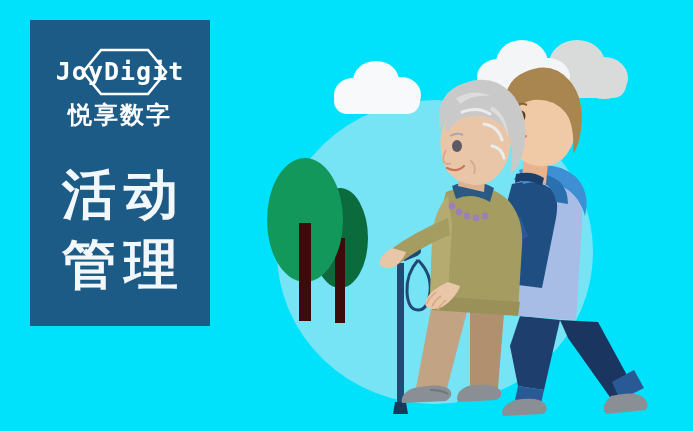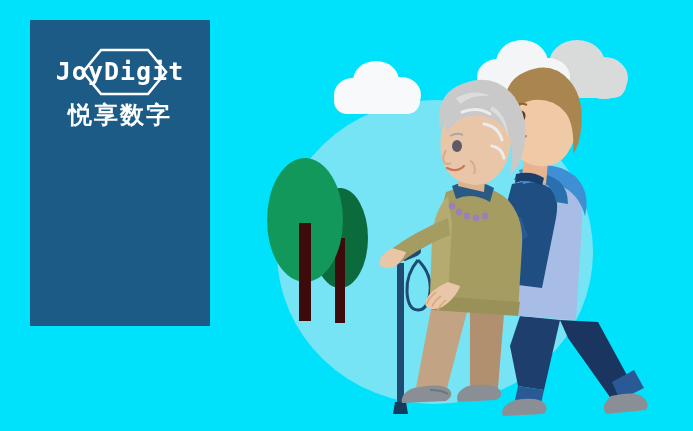--- a/index.html
+++ b/index.html
@@ -194,17 +194,19 @@
           <path d="M56 4 H103 L121 26 L103 48 H56 L38 26 Z" fill="none" stroke="#ffffff" stroke-width="2.6"></path>
 
           <text x="75" y="34" text-anchor="middle" font-family="DejaVu Sans Mono, Liberation Mono, monospace" font-size="25" font-weight="bold" letter-spacing="1" fill="#ffffff">JoyDigit</text>
         </svg>
       </div>
 
       <div class="brand-cn">悦享数字</div>
     </div>
 
     <div class="title">
+      <span class="ln">活动</span>
+      <span class="ln">管理</span>
     </div>
 
   </div>
 
 </div>
 
 </body></html>

